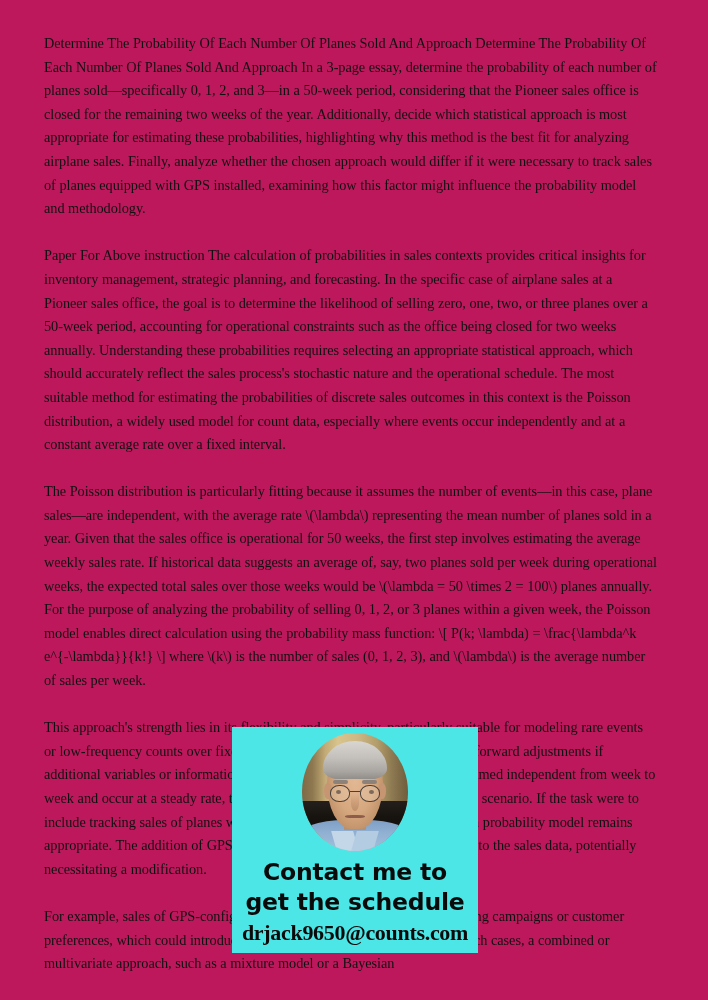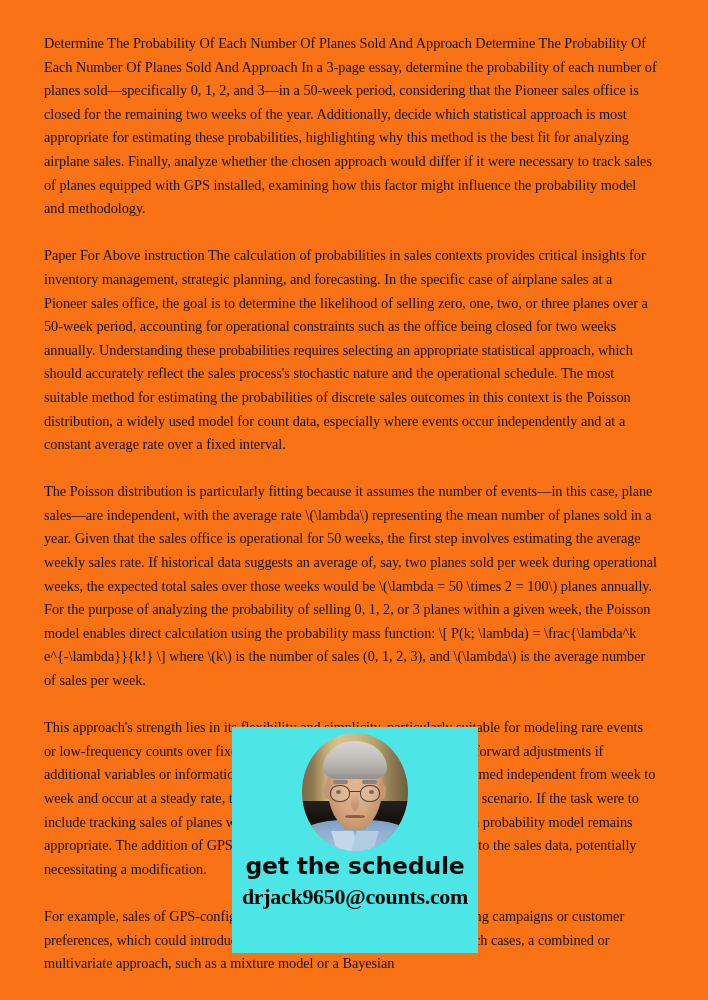--- a/index.html
+++ b/index.html
@@ -16,21 +16,21 @@
     color: #000000;
     -webkit-font-smoothing: antialiased;
   }
 
   #document-page {
     position: absolute;
     left: 0;
     top: 0;
     width: 708px;
     height: 1000px;
-    background: #f97316;
+    background: #be185d;
   }
 
   #document-body {
     position: absolute;
     left: 44px;
     top: 32px;
     width: 614px;
   }
 
   .para {
@@ -206,18 +206,19 @@
       <div class="photo-brow-r"></div>
       <div class="photo-eye-l"></div>
       <div class="photo-eye-r"></div>
       <div class="photo-glass-l"></div>
       <div class="photo-glass-r"></div>
       <div class="photo-bridge"></div>
       <div class="photo-nose"></div>
       <div class="photo-mouth"></div>
     </div>
 
+    <div id="overlay-line1">Contact me to</div>
     <div id="overlay-line2">get the schedule</div>
     <div id="overlay-email">drjack9650@counts.com</div>
 
   </div>
 
 </div>
 
 </body></html>

